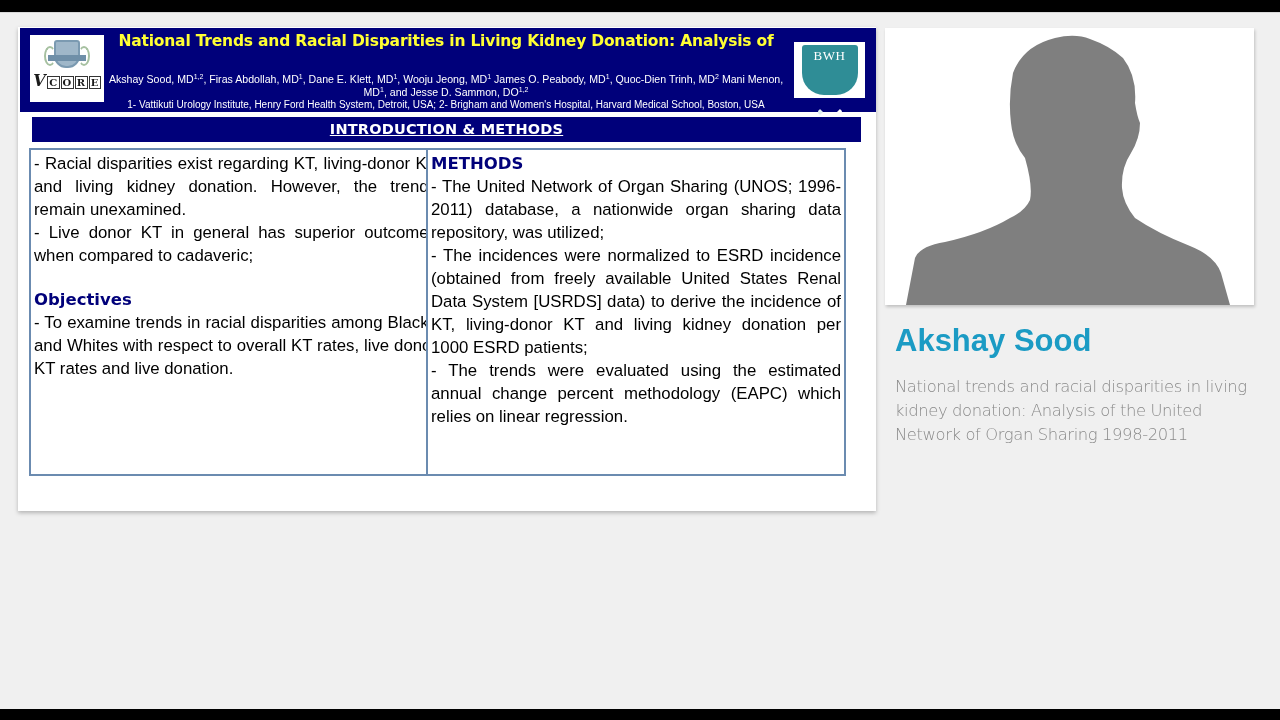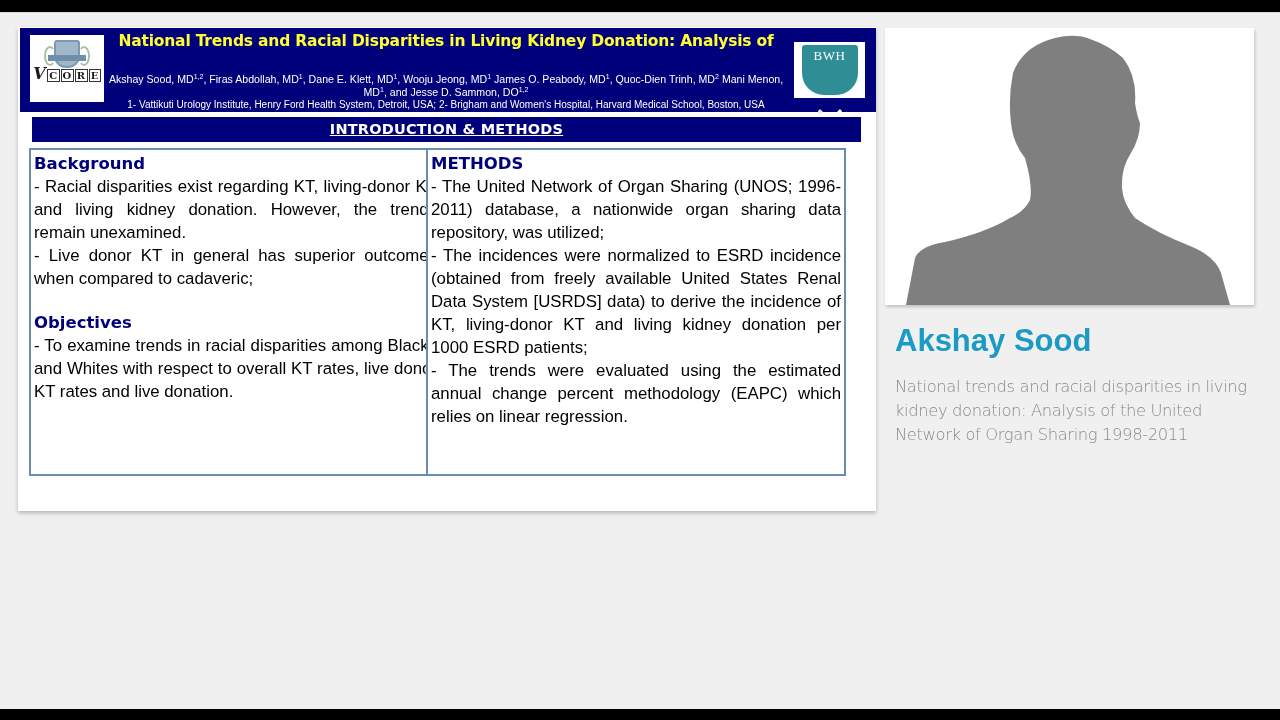--- a/index.html
+++ b/index.html
@@ -16,21 +16,21 @@
       box-shadow: 0 2px 4px rgba(0,0,0,0.25);
     }
     .poster-header {
       position: absolute; left: 2px; top: 1px; width: 856px; height: 84px;
       background: #00007a;
     }
     .logo-left {
       position: absolute; left: 10px; top: 7px; width: 74px; height: 67px;
       background: #fff;
       display: flex; flex-direction: column; align-items: center; 
-      padding: 3px 2px 19px;
+      padding: 3px 2px 12px;
     }
     .crest {
       width: 46px; height: 34px; position: relative;
     }
     .crest .shield {
       position: absolute; left: 10px; top: 2px; width: 26px; height: 28px;
       background: #9fb7c9; border-radius: 3px 3px 12px 12px;
       border: 2px solid #7b9ab1;
     }
     .crest .wing-l, .crest .wing-r {
@@ -154,21 +154,20 @@
         <div class="bwh-shield">
           <span class="bwh-text">BWH</span>
           <div class="swirl"></div>
         </div>
       </div>
     </div>
 
     <div class="section-bar">INTRODUCTION &amp; METHODS</div>
 
     <div class="panel left">
-      <h3>Background</h3>
       <p>- Racial disparities exist regarding KT, living-donor KT and living kidney donation. However, the trends remain unexamined.</p>
       <p>- Live donor KT in general has superior outcomes when compared to cadaveric;</p>
       <div class="gap"></div>
       <h3>Objectives</h3>
       <p>- To examine trends in racial disparities among Blacks and Whites with respect to overall KT rates, live donor KT rates and live donation.</p>
     </div>
 
     <div class="panel right">
       <h3>METHODS</h3>
       <p>- The United Network of Organ Sharing (UNOS; 1996-2011) database, a nationwide organ sharing data repository, was utilized;</p>

